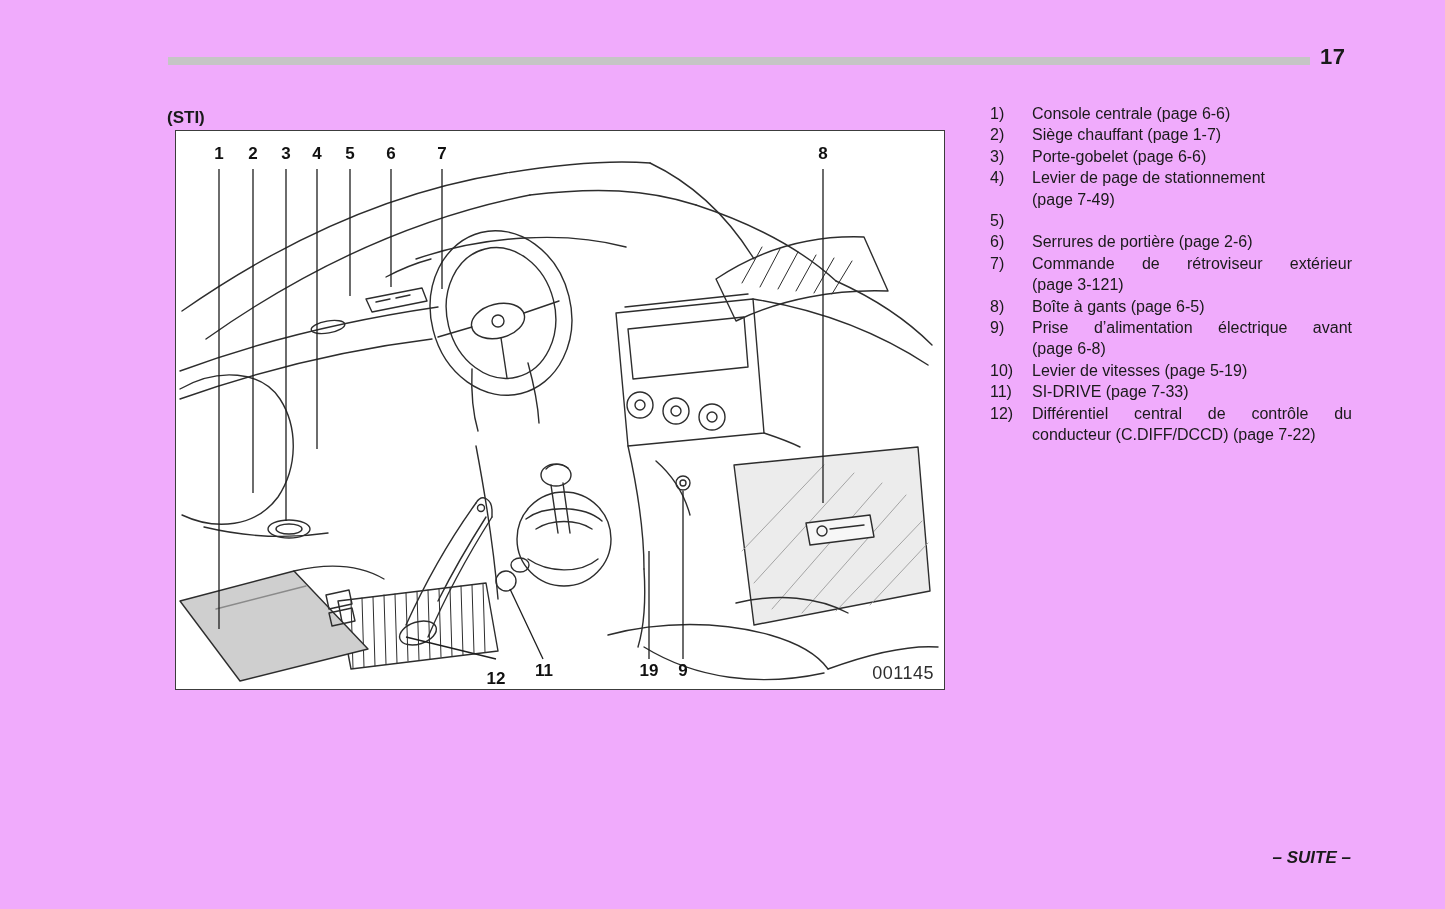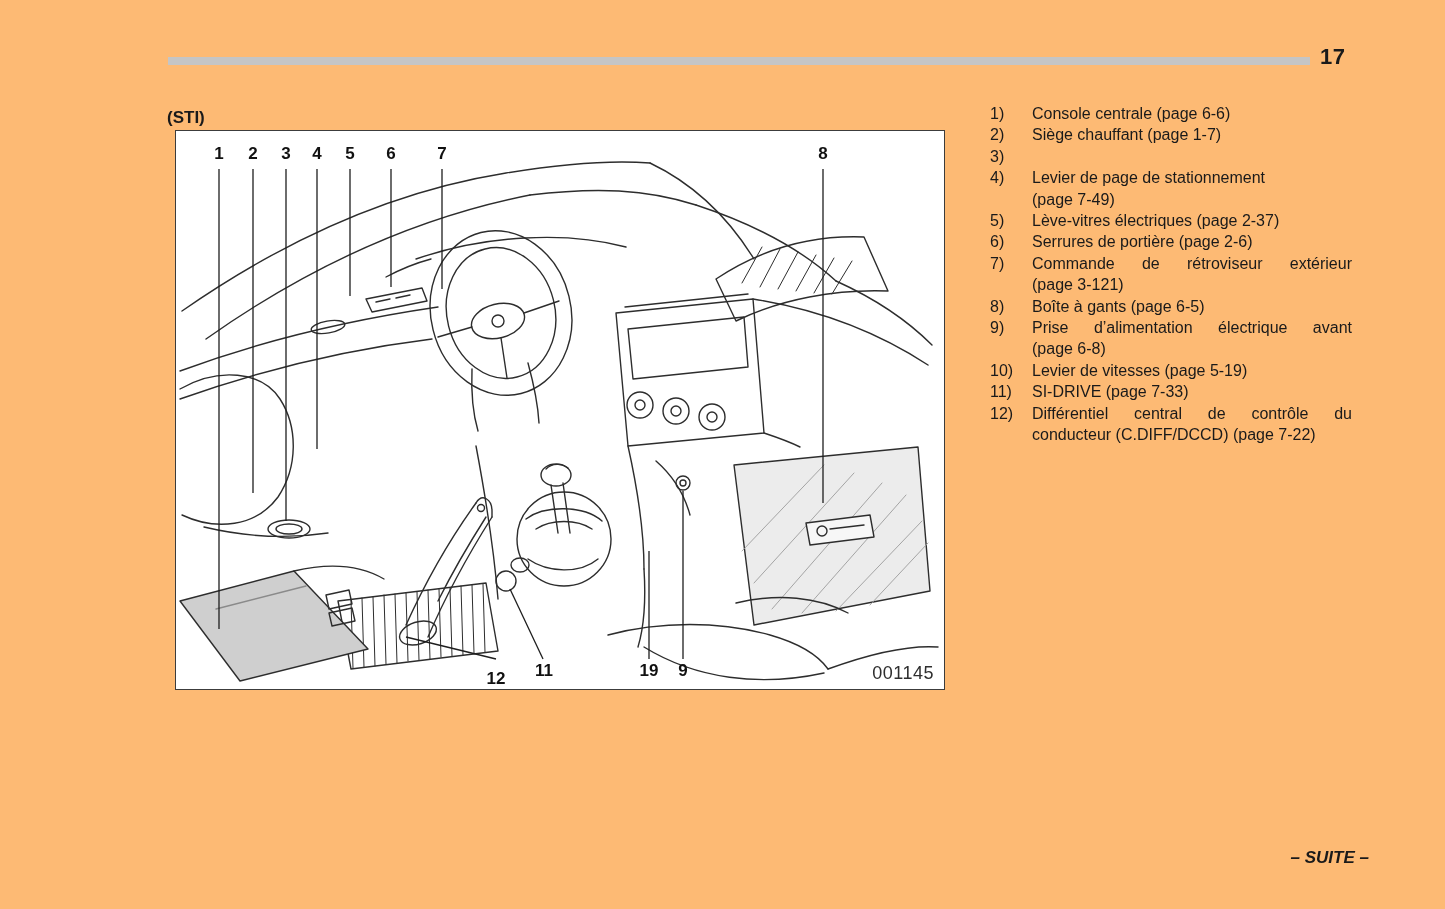--- a/index.html
+++ b/index.html
@@ -4,21 +4,21 @@
 <style>
   * { margin: 0; padding: 0; box-sizing: border-box; }
   html, body { background: #ffffff; }
   body {
     width: 1445px; height: 909px;
     position: relative;
     overflow: hidden;
     font-family: "Liberation Sans", "DejaVu Sans", sans-serif;
     color: #1a1a1a;
   }
-  .page { position: absolute; inset: 0; background: #fdba74; }
+  .page { position: absolute; inset: 0; background: #f0abfc; }
 
   .header-rule {
     position: absolute; left: 168px; top: 57px;
     width: 1142px; height: 8px;
     background: #c5c5c5;
   }
   .page-number {
     position: absolute; left: 1320px; top: 44px;
     font-size: 22px; font-weight: bold; letter-spacing: 0.5px;
   }
@@ -53,21 +53,21 @@
     width: 362px;
     font-size: 16px; line-height: 21.4px;
   }
   .legend-item { display: flex; }
   .legend-num { flex: 0 0 42px; }
   .legend-text { flex: 1 1 auto; }
   .legend-line { display: block; }
   .legend-line.stretch { text-align: justify; text-align-last: justify; }
 
   .footer-label {
-    position: absolute; right: 76px; top: 848px;
+    position: absolute; right: 94px; top: 848px;
     font-size: 17px; font-weight: bold; font-style: italic;
   }
 </style>
 </head>
 <body>
 
 <div class="page">
 
   <div class="header-rule"></div>
   <div class="page-number">17</div>
@@ -212,35 +212,35 @@
 
     <div class="legend-item">
       <span class="legend-num">2)</span>
       <span class="legend-text">
         <span class="legend-line">Siège chauffant (page 1-7)</span>
       </span>
     </div>
 
     <div class="legend-item">
       <span class="legend-num">3)</span>
+      <span class="legend-text">
+        <span class="legend-line">Porte-gobelet (page 6-6)</span>
+      </span>
     </div>
 
     <div class="legend-item">
       <span class="legend-num">4)</span>
       <span class="legend-text">
         <span class="legend-line">Levier de page de stationnement</span>
         <span class="legend-line">(page 7-49)</span>
       </span>
     </div>
 
     <div class="legend-item">
       <span class="legend-num">5)</span>
-      <span class="legend-text">
-        <span class="legend-line">Lève-vitres électriques (page 2-37)</span>
-      </span>
     </div>
 
     <div class="legend-item">
       <span class="legend-num">6)</span>
       <span class="legend-text">
         <span class="legend-line">Serrures de portière (page 2-6)</span>
       </span>
     </div>
 
     <div class="legend-item">

